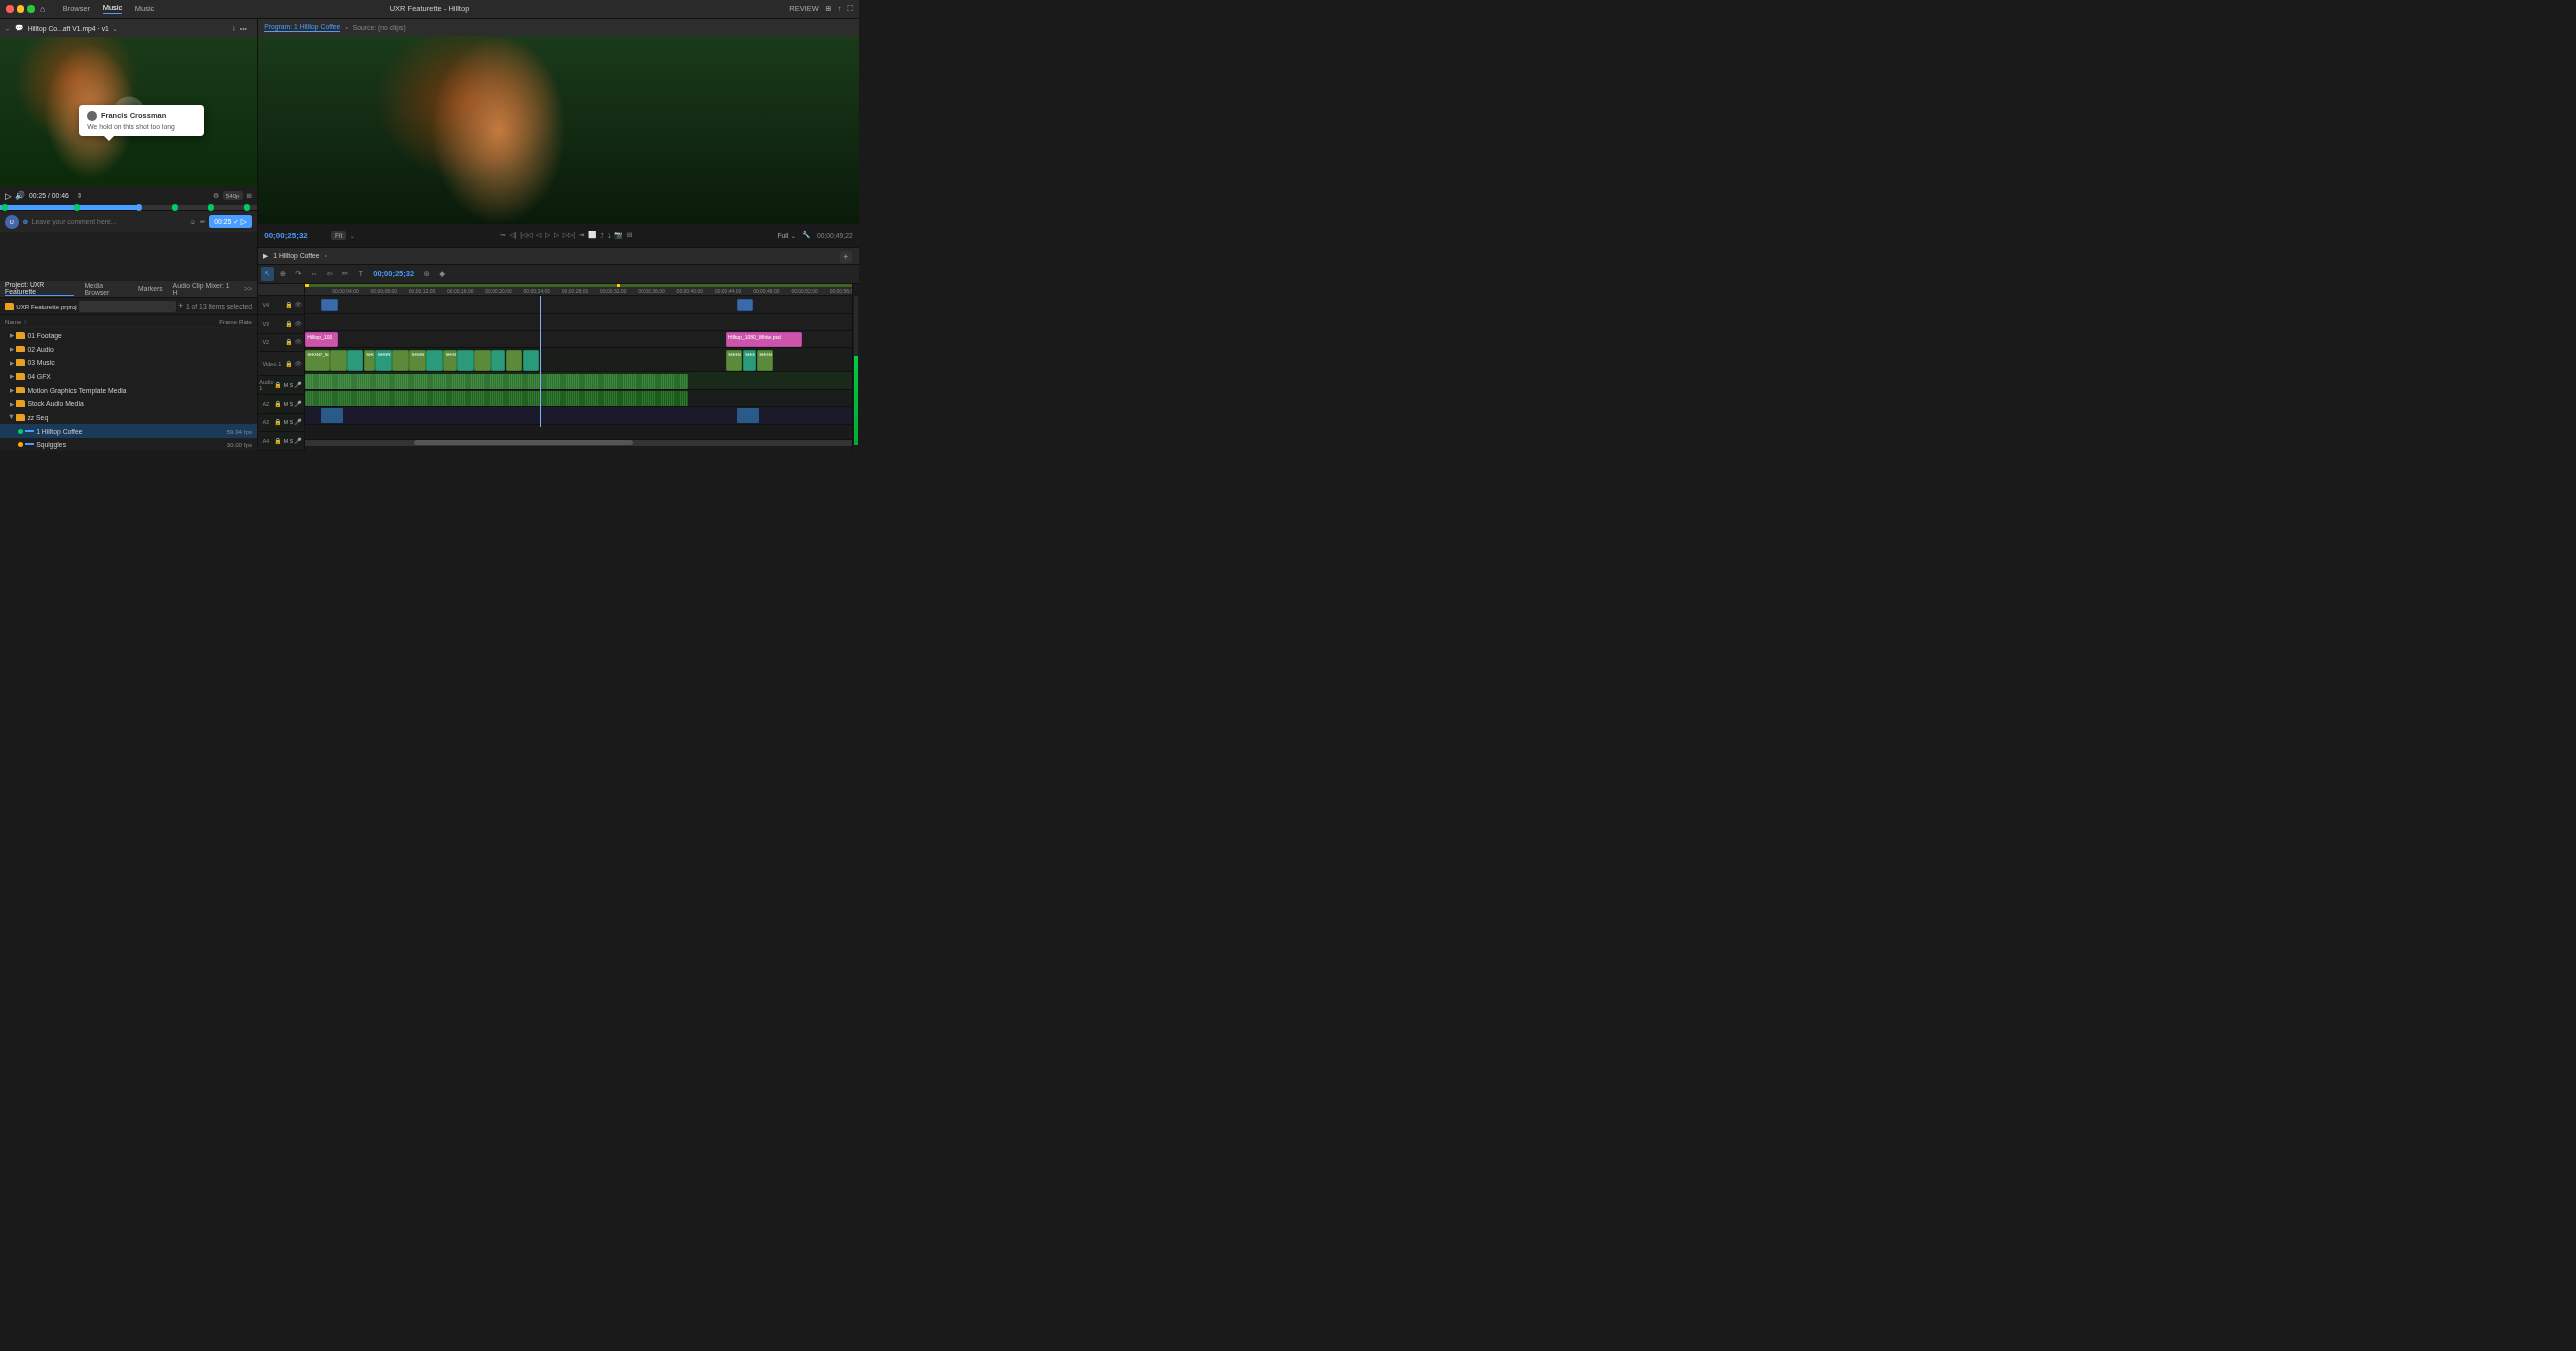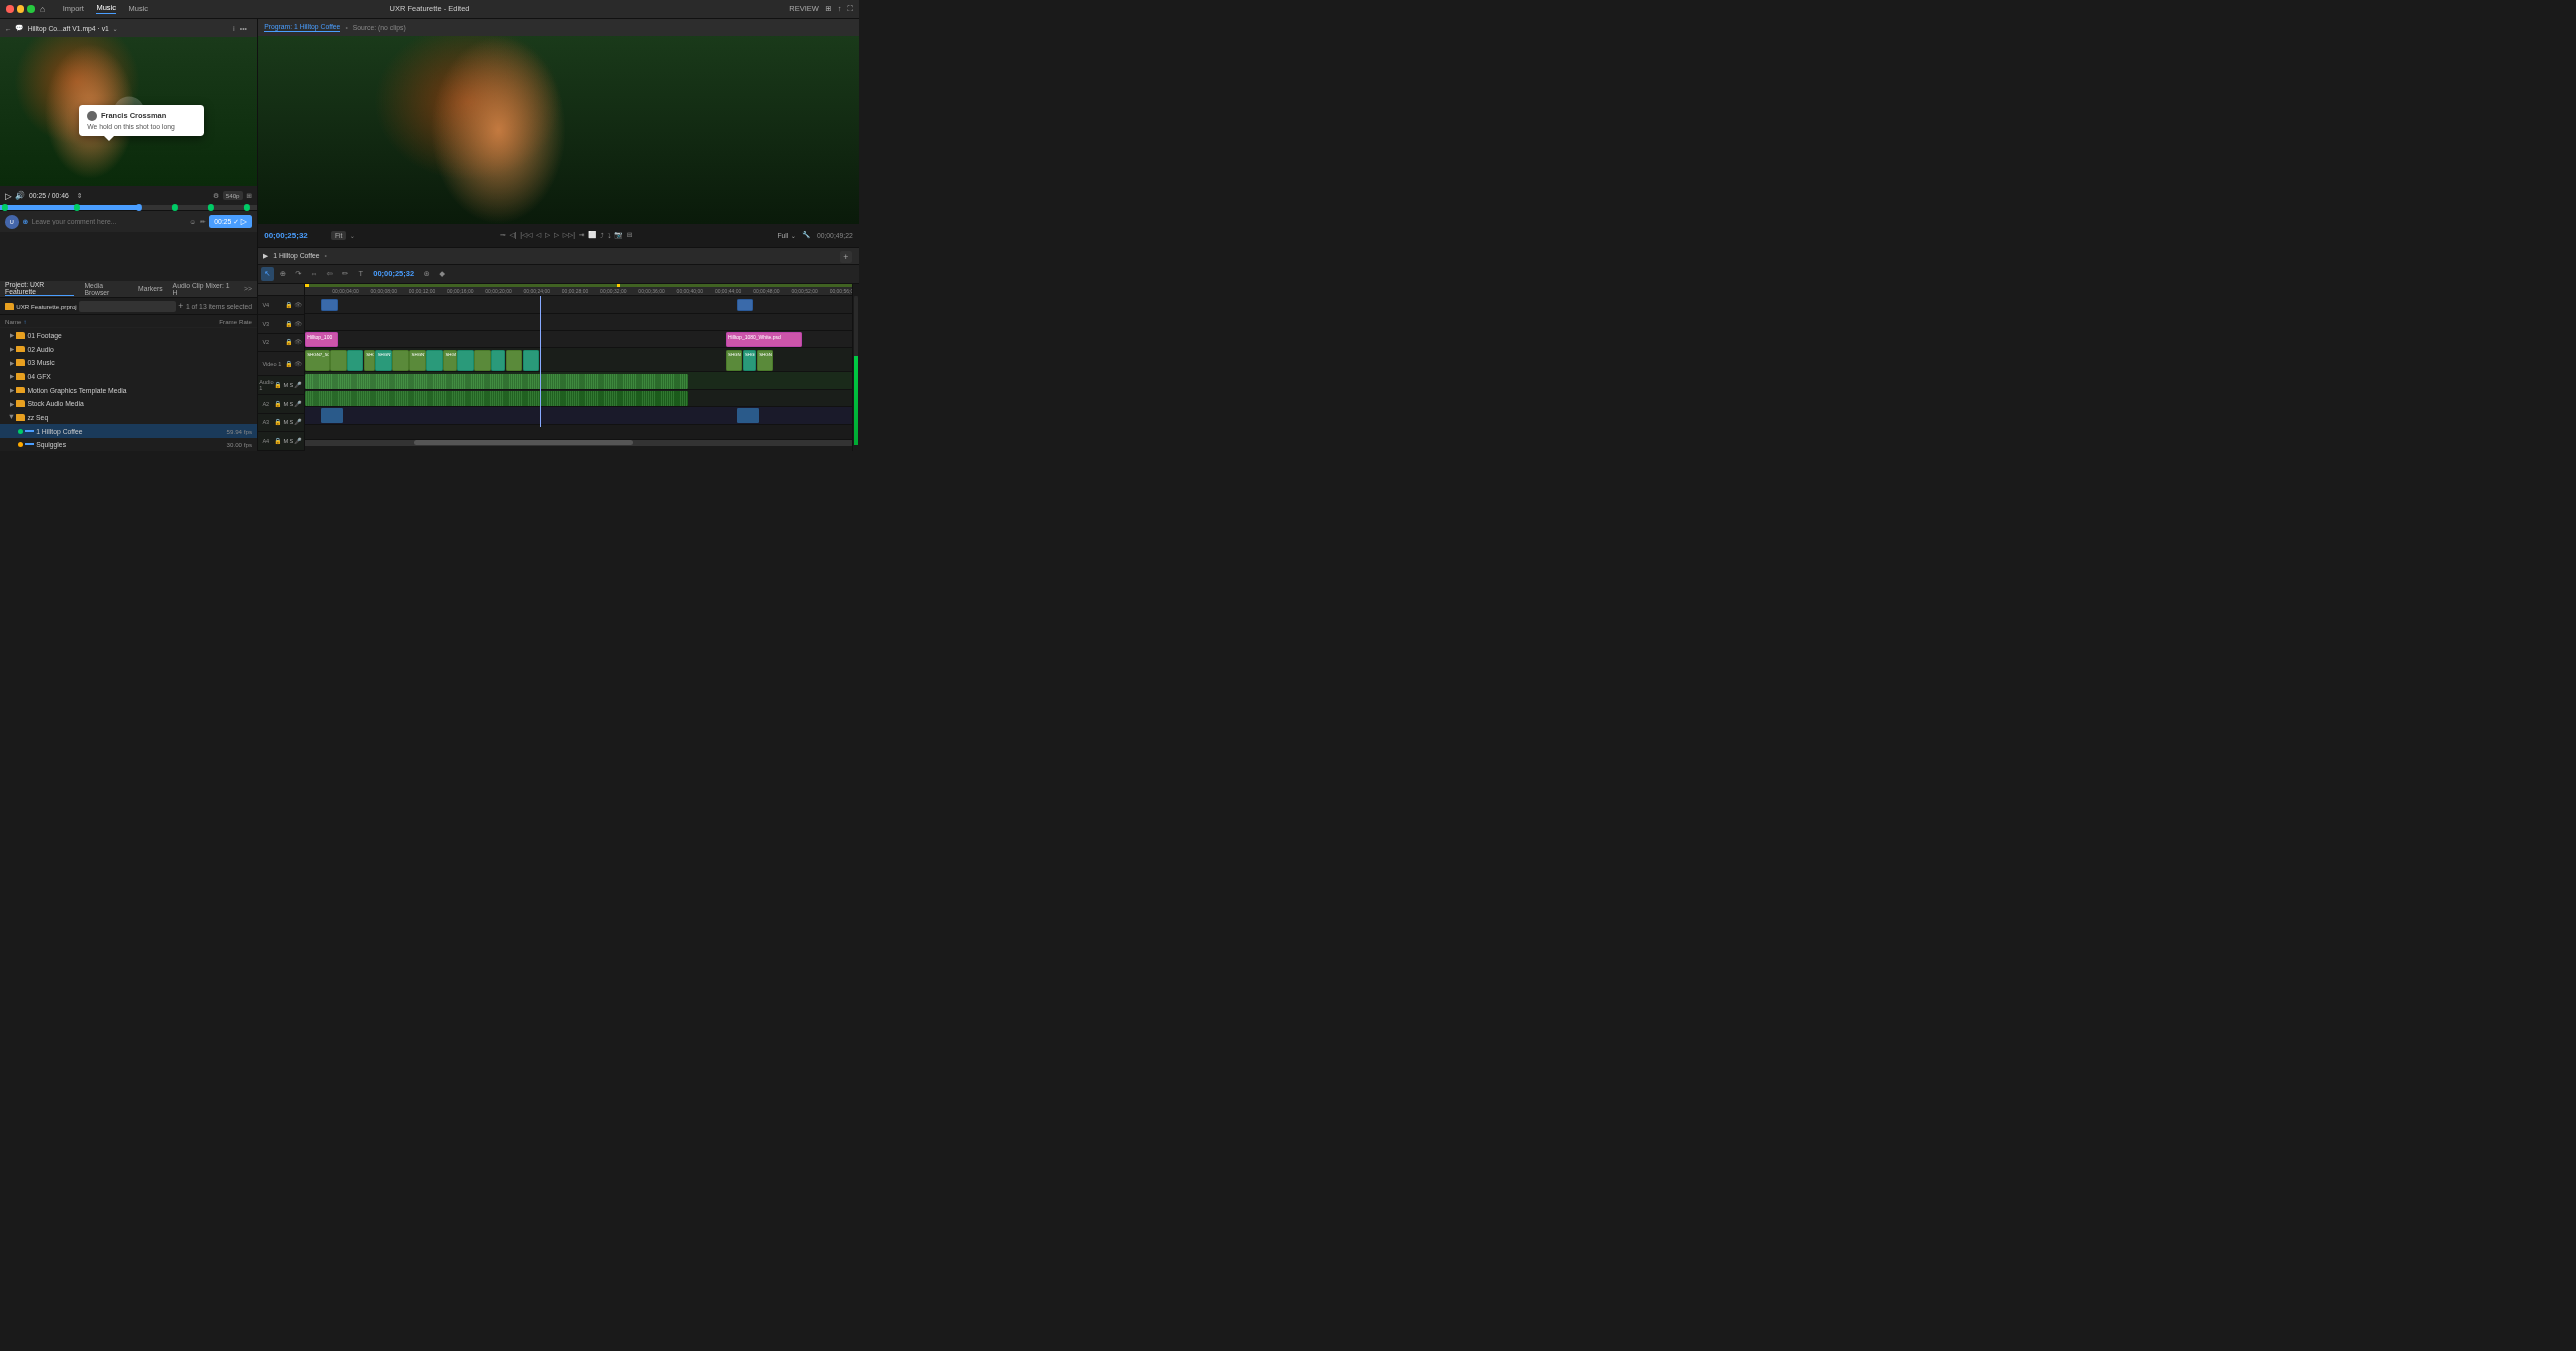--- a/index.html
+++ b/index.html
@@ -507,25 +507,25 @@
 <body>
 
 <div class="top-bar">
   <div class="traffic-lights">
     <div class="tl tl-red"></div>
     <div class="tl tl-yellow"></div>
     <div class="tl tl-green"></div>
   </div>
   <span style="color:#aaa;font-size:8.7px;">⌂</span>
   <div class="top-nav">
-    <span class="top-nav-item">Import</span>
+    <span class="top-nav-item">Browser</span>
     <span class="top-nav-item active">Music</span>
     <span class="top-nav-item">Music</span>
   </div>
-  <div class="app-title">UXR Featurette - Edited</div>
+  <div class="app-title">UXR Featurette - Hilltop</div>
   <div class="top-right">
     <span>REVIEW</span>
     <span>⊞</span>
     <span>↑</span>
     <span>⛶</span>
   </div>
 </div>
 
 <div class="main-layout">
 

